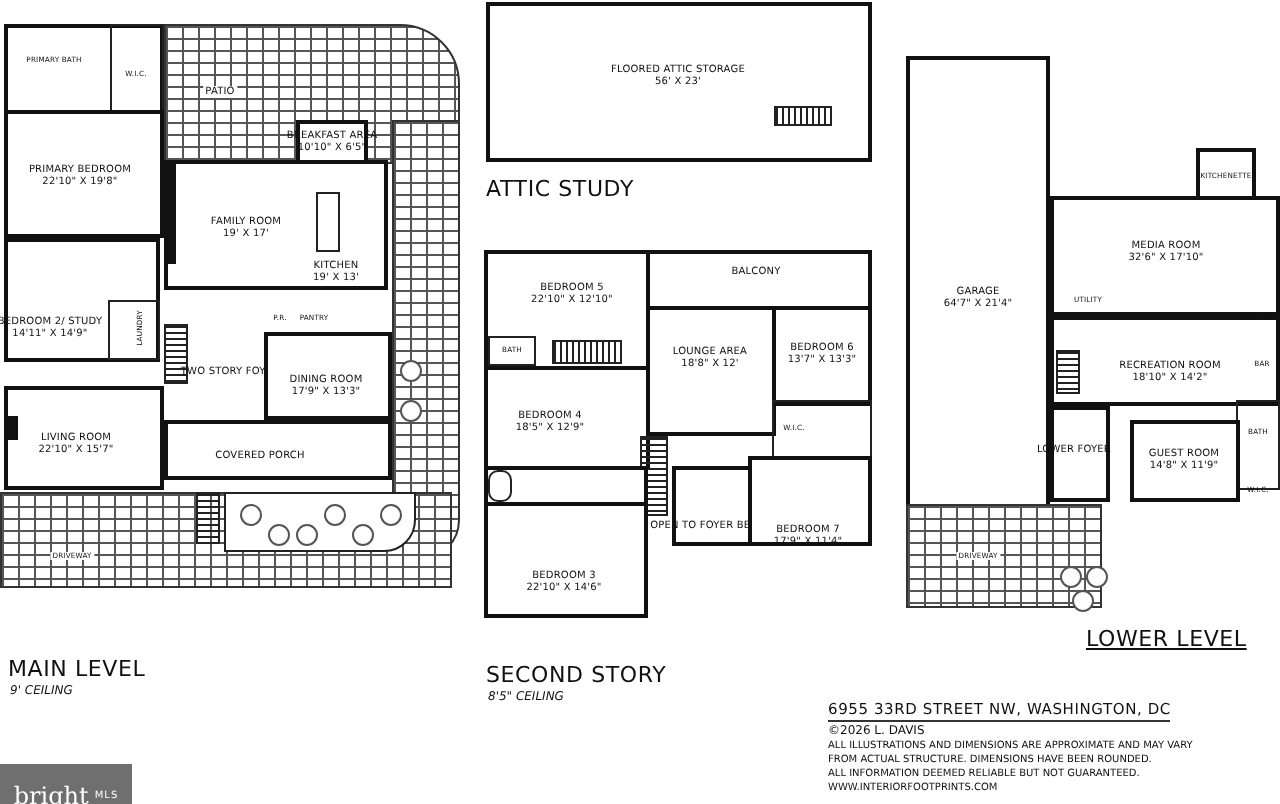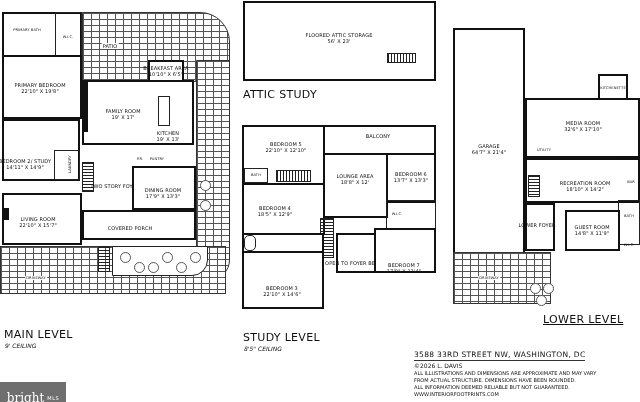--- a/index.html
+++ b/index.html
@@ -172,21 +172,21 @@
     <span>BEDROOM 7</span>
     <span class="dim">17'9" X 11'4"</span>
   </div>
 
   <div class="wall" style="left:242px;top:251px;width:82px;height:58px;"></div>
   <div class="lbl" style="left:282px;top:285px;">
     <span>BEDROOM 3</span>
     <span class="dim">22'10" X 14'6"</span>
   </div>
 
-  <div class="level-title" style="left:243px;top:331px;">STUDY LEVEL</div>
+  <div class="level-title" style="left:243px;top:331px;">SECOND STORY</div>
   <div class="ceiling" style="left:244px;top:345px;">8'5" CEILING</div>
 </div>
 
 <div>
   <div class="wall" style="left:453px;top:28px;width:72px;height:250px;"></div>
   <div class="lbl" style="left:489px;top:143px;">
     <span>GARAGE</span>
     <span class="dim">64'7" X 21'4"</span>
   </div>
 
@@ -225,21 +225,21 @@
   <div class="stone" style="left:453px;top:252px;width:98px;height:52px;"></div>
   <div class="lbl small" style="left:489px;top:276px;background:#fff;padding:0 1px;">DRIVEWAY</div>
   <div class="circle" style="left:530px;top:283px;"></div>
   <div class="circle" style="left:543px;top:283px;"></div>
   <div class="circle" style="left:536px;top:295px;"></div>
 
   <div class="level-title" style="left:543px;top:313px;text-decoration:underline;">LOWER LEVEL</div>
 </div>
 
 <div>
-  <div class="addr" style="left:414px;top:350px;">3588 33RD STREET NW, WASHINGTON, DC</div>
+  <div class="addr" style="left:414px;top:350px;">6955 33RD STREET NW, WASHINGTON, DC</div>
   <div class="footer-line" style="left:414px;top:362px;font-size:6px;">©2026 L. DAVIS</div>
   <div class="footer-line" style="left:414px;top:370px;">ALL ILLUSTRATIONS AND DIMENSIONS ARE APPROXIMATE AND MAY VARY</div>
   <div class="footer-line" style="left:414px;top:377px;">FROM ACTUAL STRUCTURE. DIMENSIONS HAVE BEEN ROUNDED.</div>
   <div class="footer-line" style="left:414px;top:384px;">ALL INFORMATION DEEMED RELIABLE BUT NOT GUARANTEED.</div>
   <div class="footer-line" style="left:414px;top:391px;">WWW.INTERIORFOOTPRINTS.COM</div>
 </div>
 
 <div class="bright">
   <span class="b1">bright</span>
   <span class="b2">MLS</span>

